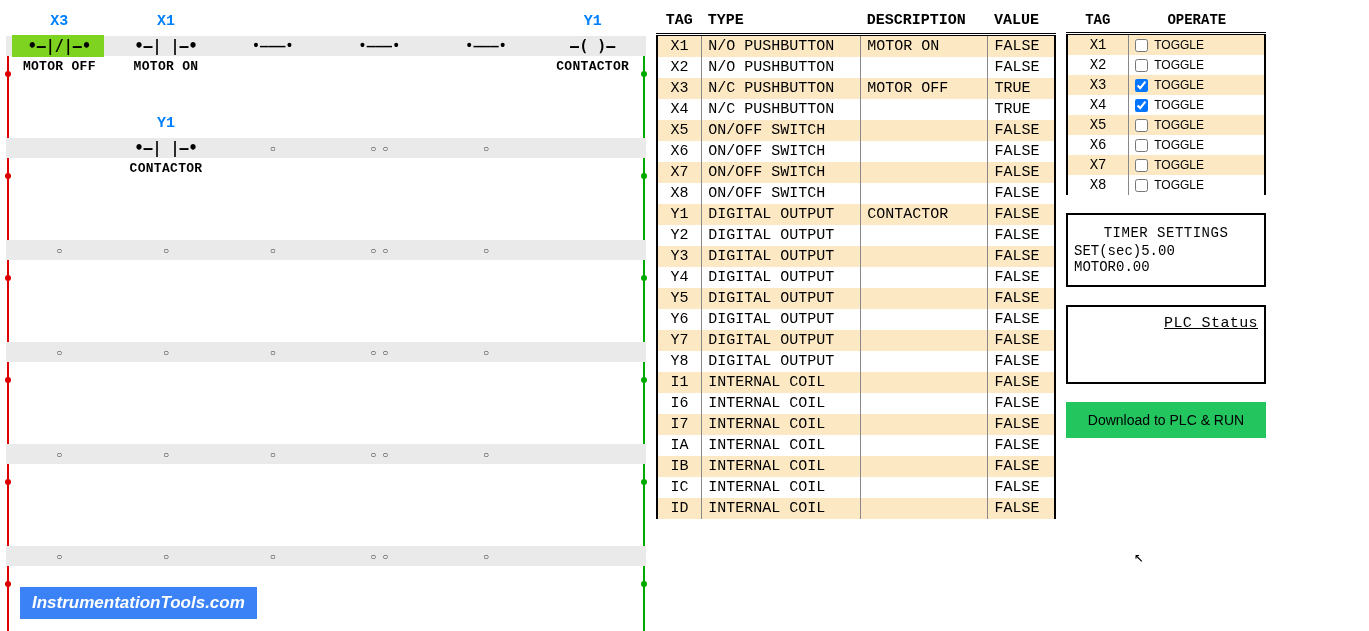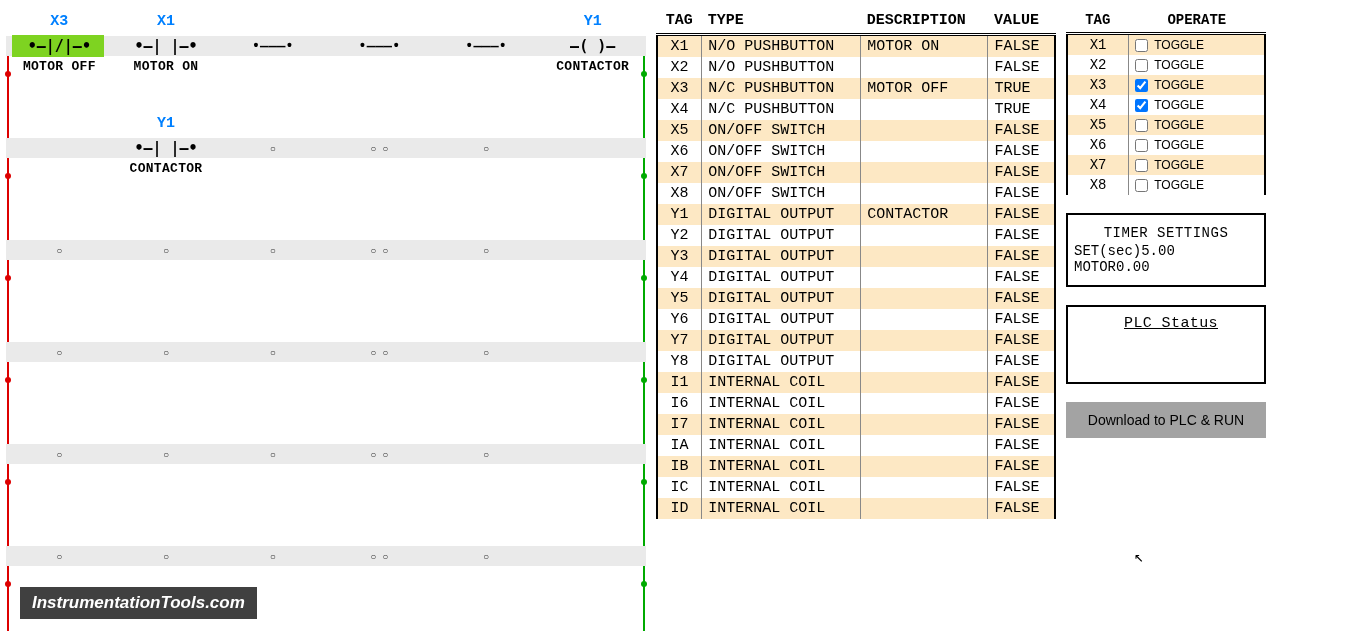--- a/index.html
+++ b/index.html
@@ -45,25 +45,25 @@
   table.operate-table th { border-bottom: 3px double #000; padding: 4px 6px; text-align: center; font-weight: bold; }
   table.operate-table td { padding: 2px 6px; border-left: 1px solid #888; text-align: center; }
   table.operate-table td:first-child { border-left: 2px solid #000; }
   table.operate-table td:last-child { border-right: 2px solid #000; }
   table.operate-table tr.stripe td { background: #fde8c4; }
   .toggle-cell { text-align: left !important; font-family: Arial, sans-serif; font-size: 12px; }
   .toggle-cell input { vertical-align: middle; margin-right: 3px; }
   .timer-box { border: 2px solid #000; padding: 10px 6px; font-size: 14px; }
   .timer-title { text-align: center; font-weight: normal; letter-spacing: 0.5px; margin-bottom: 2px; }
   .timer-row { display: flex; justify-content: flex-start; }
-  .plc-box { border: 2px solid #000; padding: 8px 6px 32px 16px; text-align: center; }
+  .plc-box { border: 2px solid #000; padding: 8px 6px 32px 16px; text-align: right; }
   .plc-title { text-decoration: underline; font-size: 15px; margin-bottom: 18px; letter-spacing: 0.4px; }
   .plc-state { color: #d00; font-weight: bold; font-size: 20px; letter-spacing: 1px; }
-  .download-btn { background: #a3a3a3; border: none; padding: 10px 6px; font-family: Arial, sans-serif; font-size: 14px; text-align: center; cursor: pointer; }
-  .watermark { position: absolute; left: 20px; bottom: 12px; background: #404040; color: #fff; font-family: Arial, sans-serif; font-weight: bold; font-size: 17px; padding: 6px 12px; font-style: italic; }
+  .download-btn { background: #22c55e; border: none; padding: 10px 6px; font-family: Arial, sans-serif; font-size: 14px; text-align: center; cursor: pointer; }
+  .watermark { position: absolute; left: 20px; bottom: 12px; background: #3b82f6; color: #fff; font-family: Arial, sans-serif; font-weight: bold; font-size: 17px; padding: 6px 12px; font-style: italic; }
   .cursor-ptr { position: absolute; right: 225px; bottom: 64px; font-size: 16px; }
 </style>
 </head>
 <body>
 
 <div class="container">
 
   <div class="ladder-panel">
     <div class="rail-line red"></div>
     <div class="rail-line green"></div>

